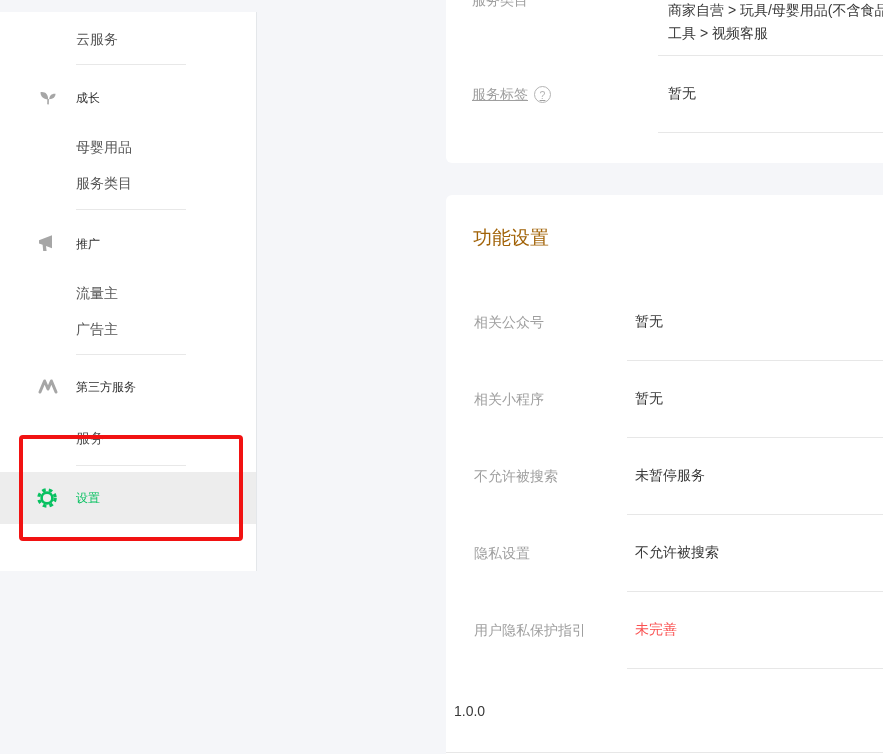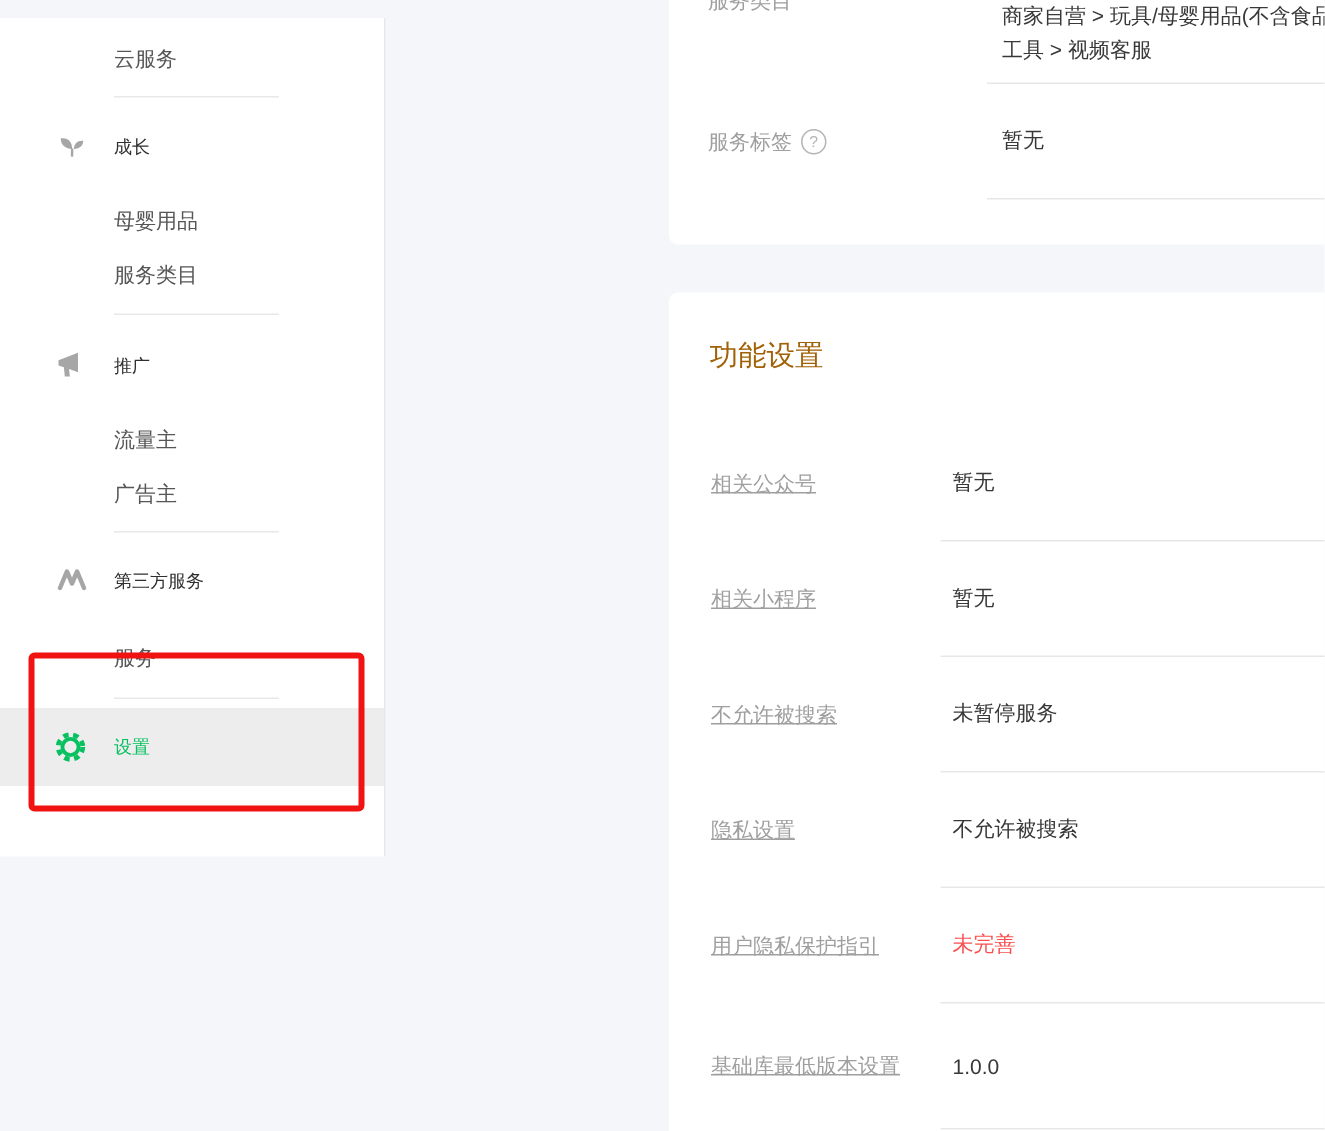--- a/index.html
+++ b/index.html
@@ -22,34 +22,34 @@
 
   
   .card{position:absolute;left:446px;width:610px;background:#fff;border-radius:6px;}
   .card1{top:-60px;height:223px;}
   .card2{top:195px;height:600px;}
 
   .rowA{display:flex;height:116px;}
   .rowB{display:flex;height:77px;align-items:stretch;}
   .c1lbl{width:212px;flex:0 0 212px;color:#9f9f9f;font-size:14px;}
   .c1lbl .lblA{display:block;margin:52px 0 0 26px;}
-  .c1lbl.mid{display:flex;align-items:center;padding-left:26px;box-sizing:border-box;}
+  .c1lbl.mid{display:flex;align-items:center;padding-left:26px;box-sizing:border-box;text-decoration:underline;}
   .c1val{flex:1;border-bottom:1px solid #e7e7e7;font-size:14px;color:#383838;}
   .c1val.lines{padding:59px 0 0 10px;line-height:23px;box-sizing:border-box;white-space:nowrap;overflow:hidden;}
   .c1val.mid{display:flex;align-items:center;padding-left:10px;}
 
   .help{display:inline-flex;align-items:center;justify-content:center;width:15px;height:15px;
         border:1px solid #b4b4b4;border-radius:50%;color:#b4b4b4;font-size:10.5px;margin-left:6px;cursor:pointer;}
 
   .card-title{position:absolute;left:27px;top:28px;font-size:19px;line-height:30px;color:#a16207;}
   .rows2{position:absolute;left:0;right:0;top:89px;}
   .row2{display:flex;height:77px;}
   .row2.tall{height:84px;}
   .c2lbl{flex:0 0 181px;width:181px;display:flex;align-items:center;padding-left:28px;
-         box-sizing:border-box;color:#9f9f9f;font-size:14px;white-space:nowrap;text-decoration:underline;}
+         box-sizing:border-box;color:#9f9f9f;font-size:14px;white-space:nowrap;}
   .c2val{flex:1;display:flex;align-items:center;padding-left:8px;border-bottom:1px solid #e7e7e7;
          font-size:14px;color:#383838;white-space:nowrap;}
   .c2val.error{color:#fa5151;}
 </style>
 </head>
 <body>
 
 <div class="stage">
 
   <div class="sidebar">
@@ -142,19 +142,18 @@
         <div class="c2lbl">隐私设置</div>
         <div class="c2val">不允许被搜索</div>
       </div>
 
       <div class="row2">
         <div class="c2lbl">用户隐私保护指引</div>
         <div class="c2val error">未完善</div>
       </div>
 
       <div class="row2 tall">
-        <div class="c2lbl">基础库最低版本设置</div>
         <div class="c2val">1.0.0</div>
       </div>
 
     </div>
   </div>
 </div>
 
 </body></html>

